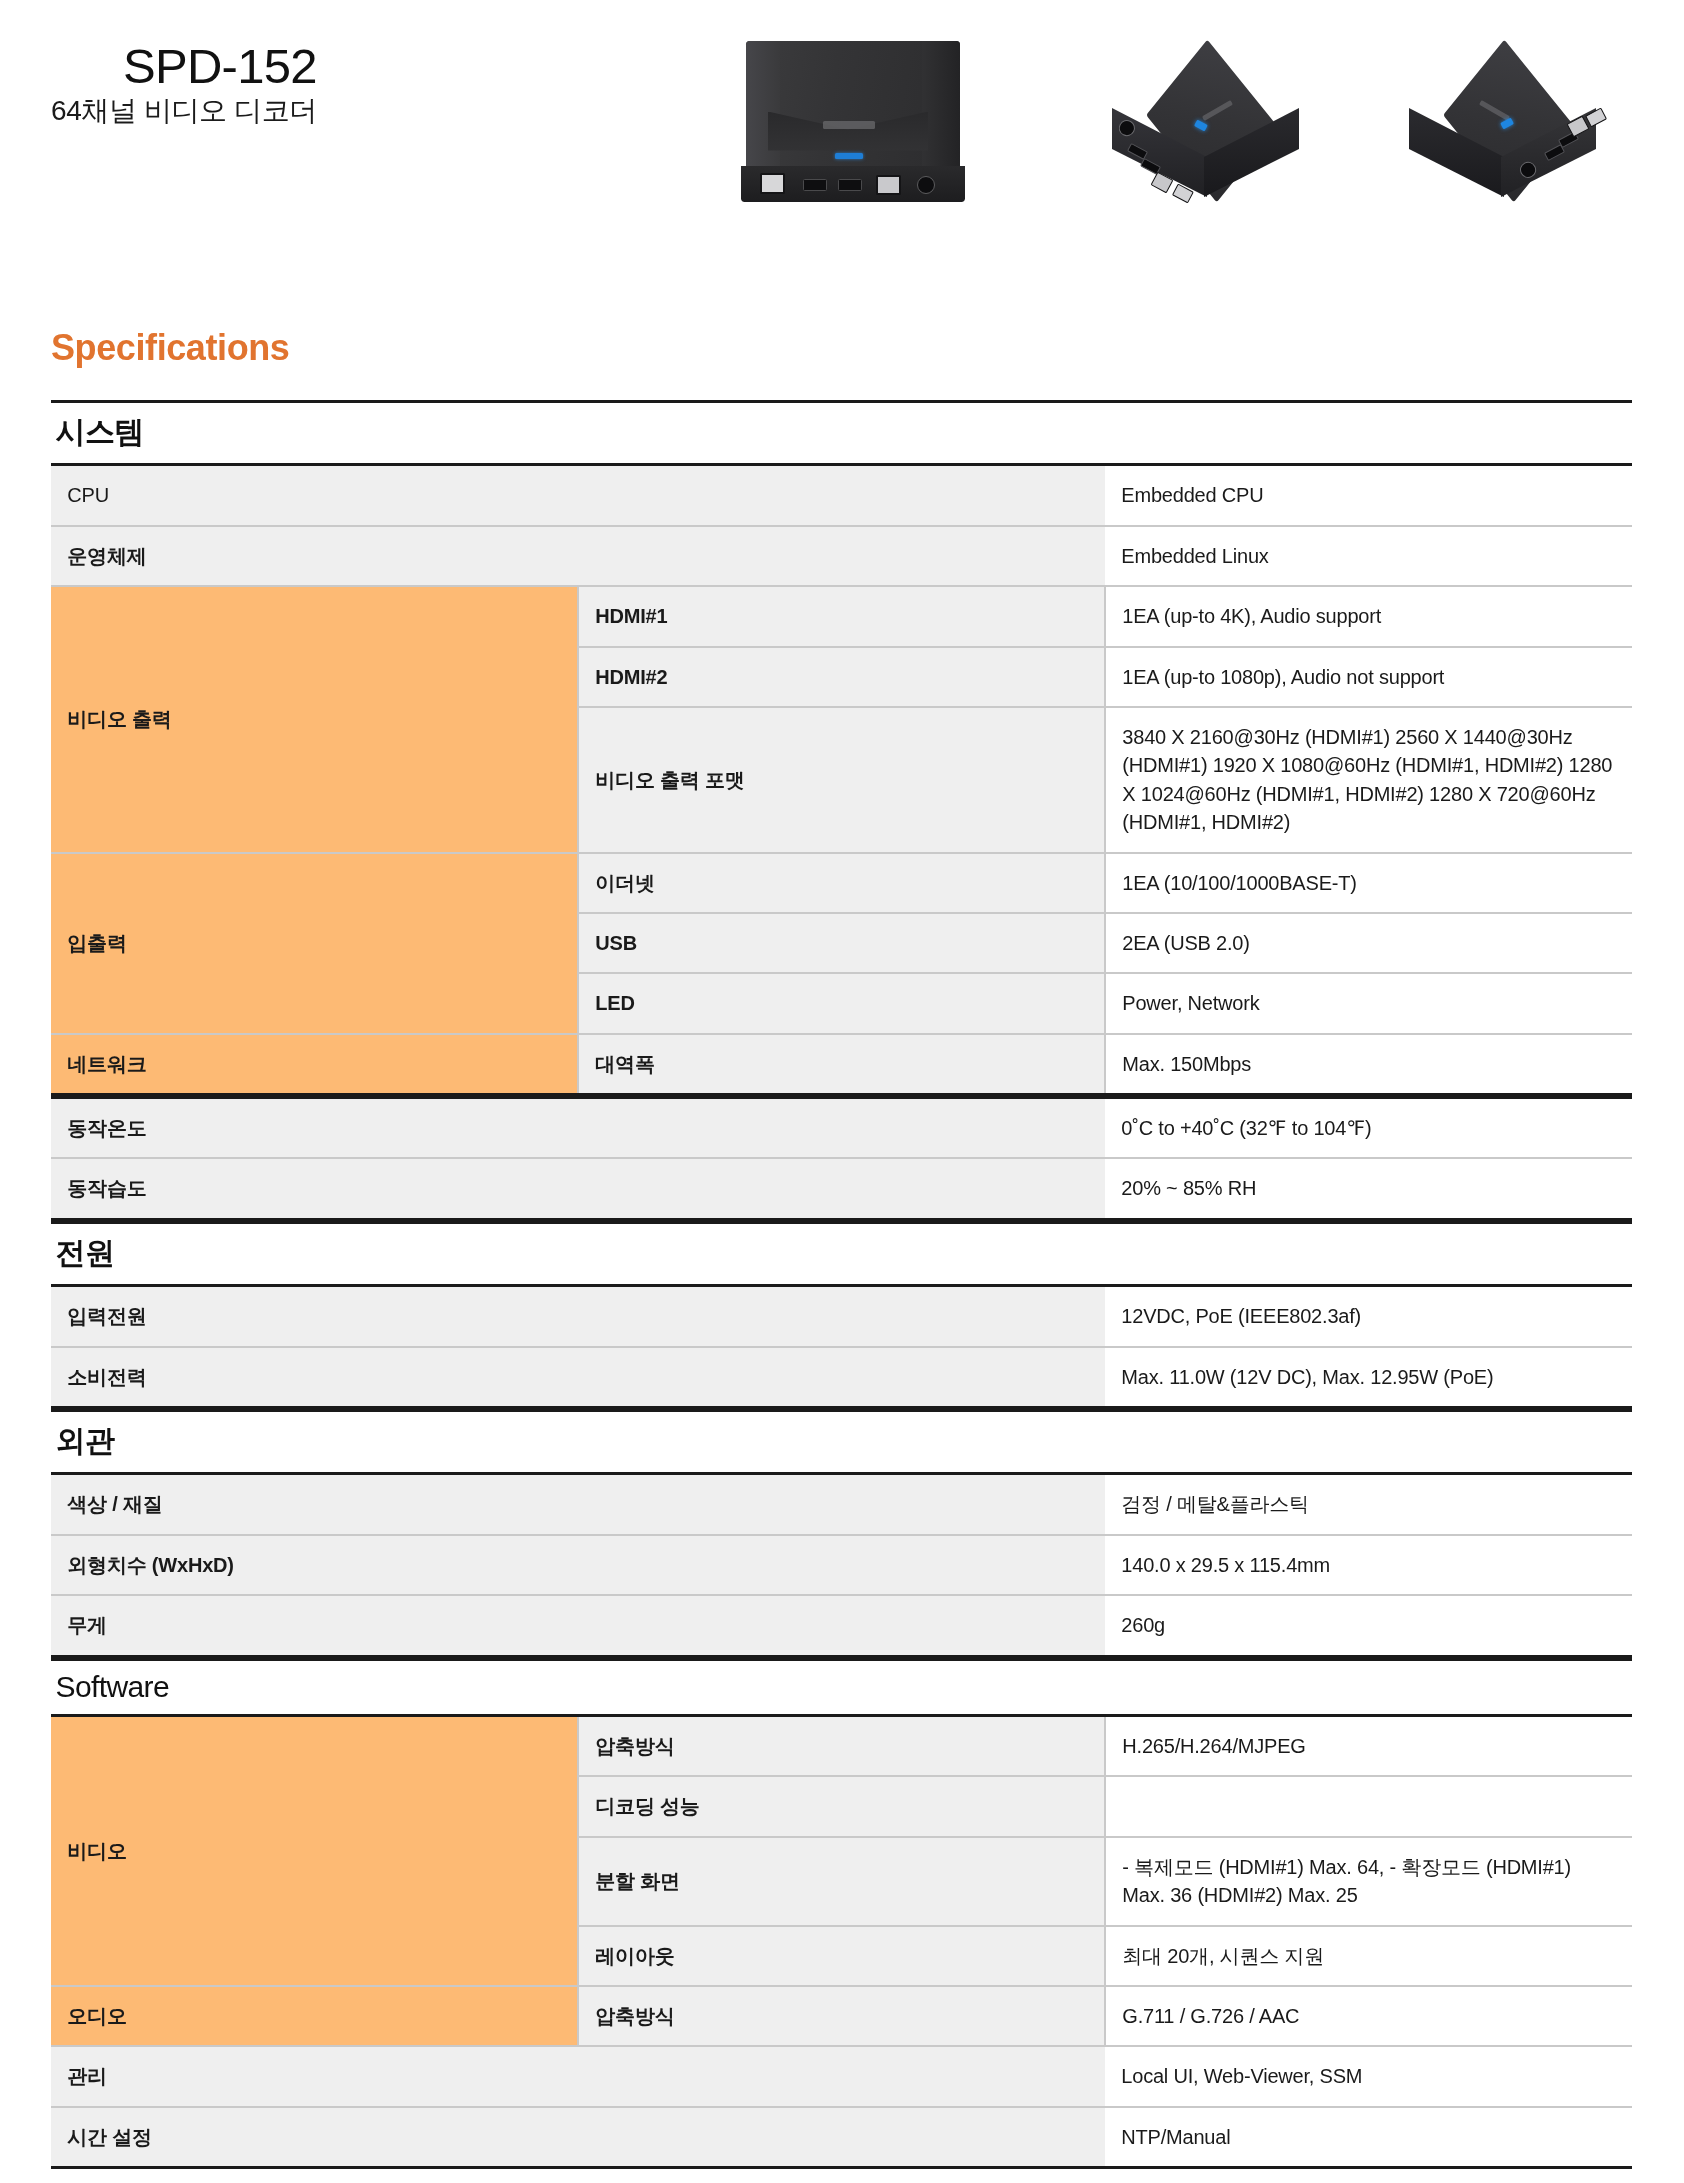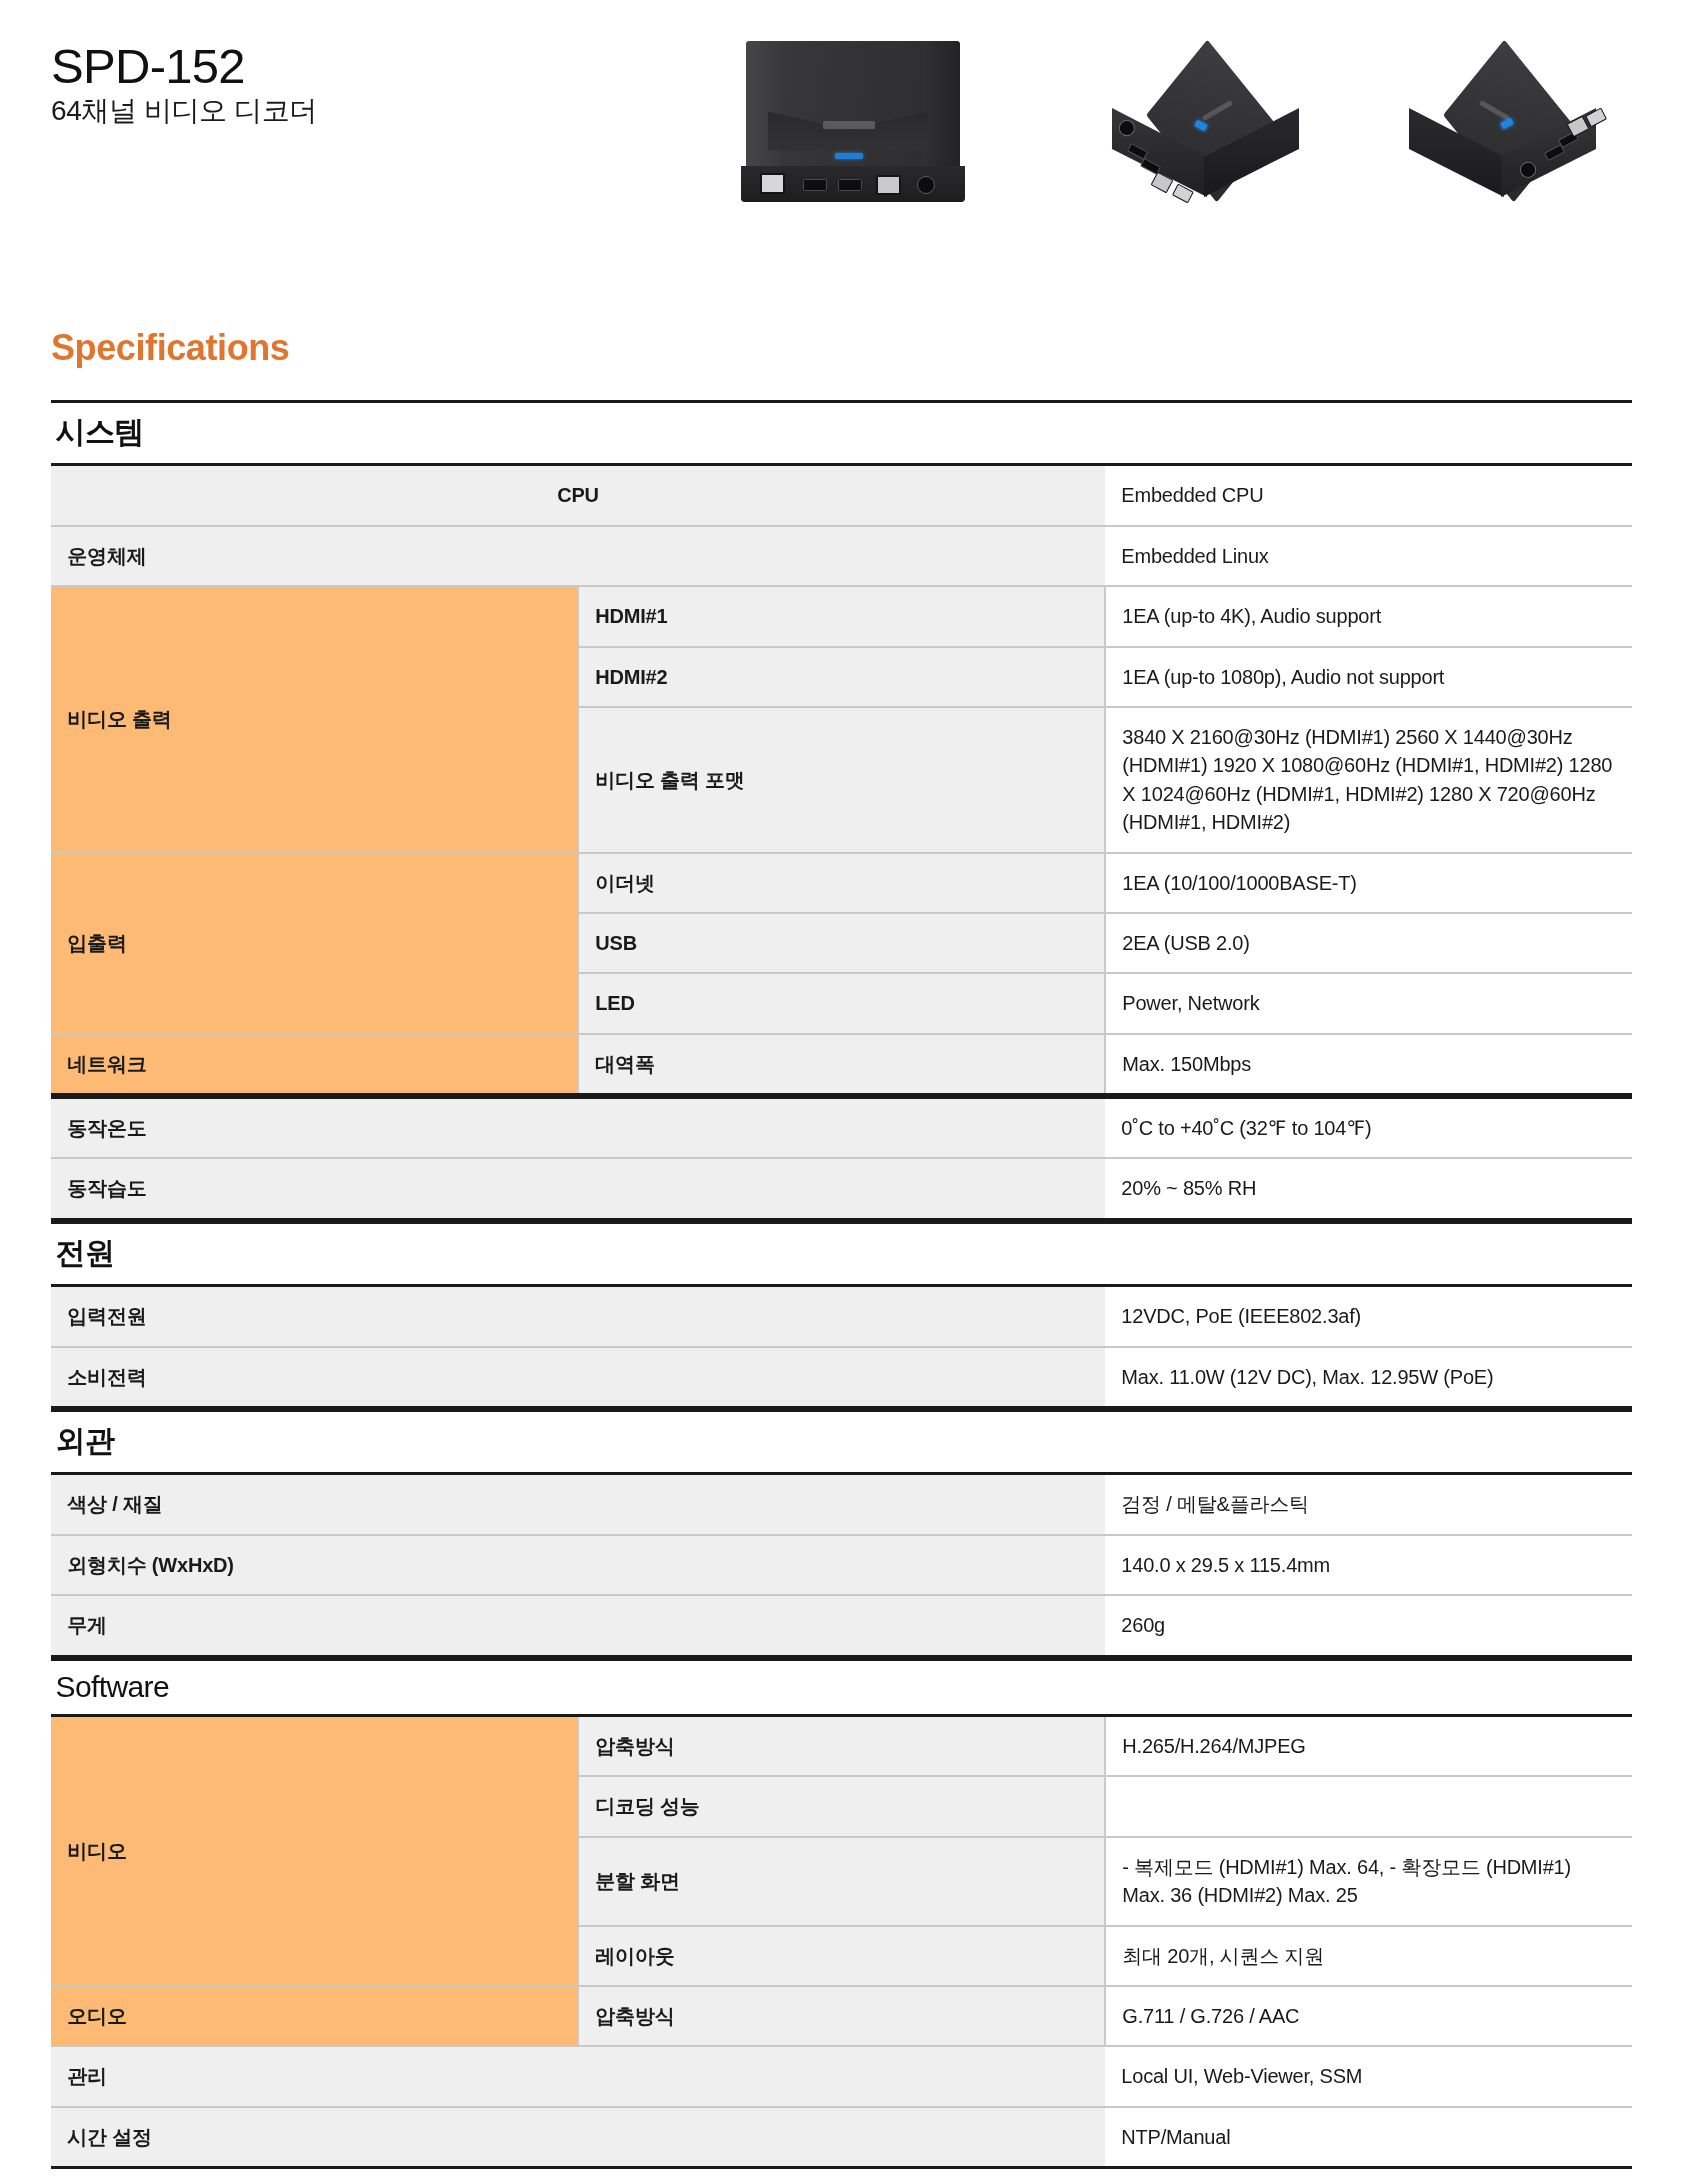--- a/index.html
+++ b/index.html
@@ -20,20 +20,21 @@
     height: 2183px;
     box-sizing: border-box;
   }
 
   
   .header {
     position: relative;
     height: 245px;
     padding: 0 41px;
     box-sizing: border-box;
+    text-align: right;
   }
   .title-block {
     position: absolute;
     left: 51px;
     top: 41px;
   }
   .product-title {
     font-size: 49px;
     font-weight: 400;
     letter-spacing: -0.7px;
@@ -275,21 +276,21 @@
     line-height: 1.42;
     padding: 15px 16.3px;
     border-bottom: 2.2px solid #c9c9c9;
     letter-spacing: -0.2px;
   }
   table.spec tr:last-child td { border-bottom: none; }
   td.lbl-merged {
     background: #efefef;
     font-weight: 700;
   }
-  td.lbl-merged.plain { font-weight: 700; text-align: center; }
+  td.lbl-merged.plain { font-weight: 400; }
   td.val {
     background: #ffffff;
     font-weight: 400;
     color: #1a1a1a;
   }
   td.group {
     background: #fdba74;
     font-weight: 700;
     border-right: 2.2px solid #c9c9c9;
     vertical-align: top;

